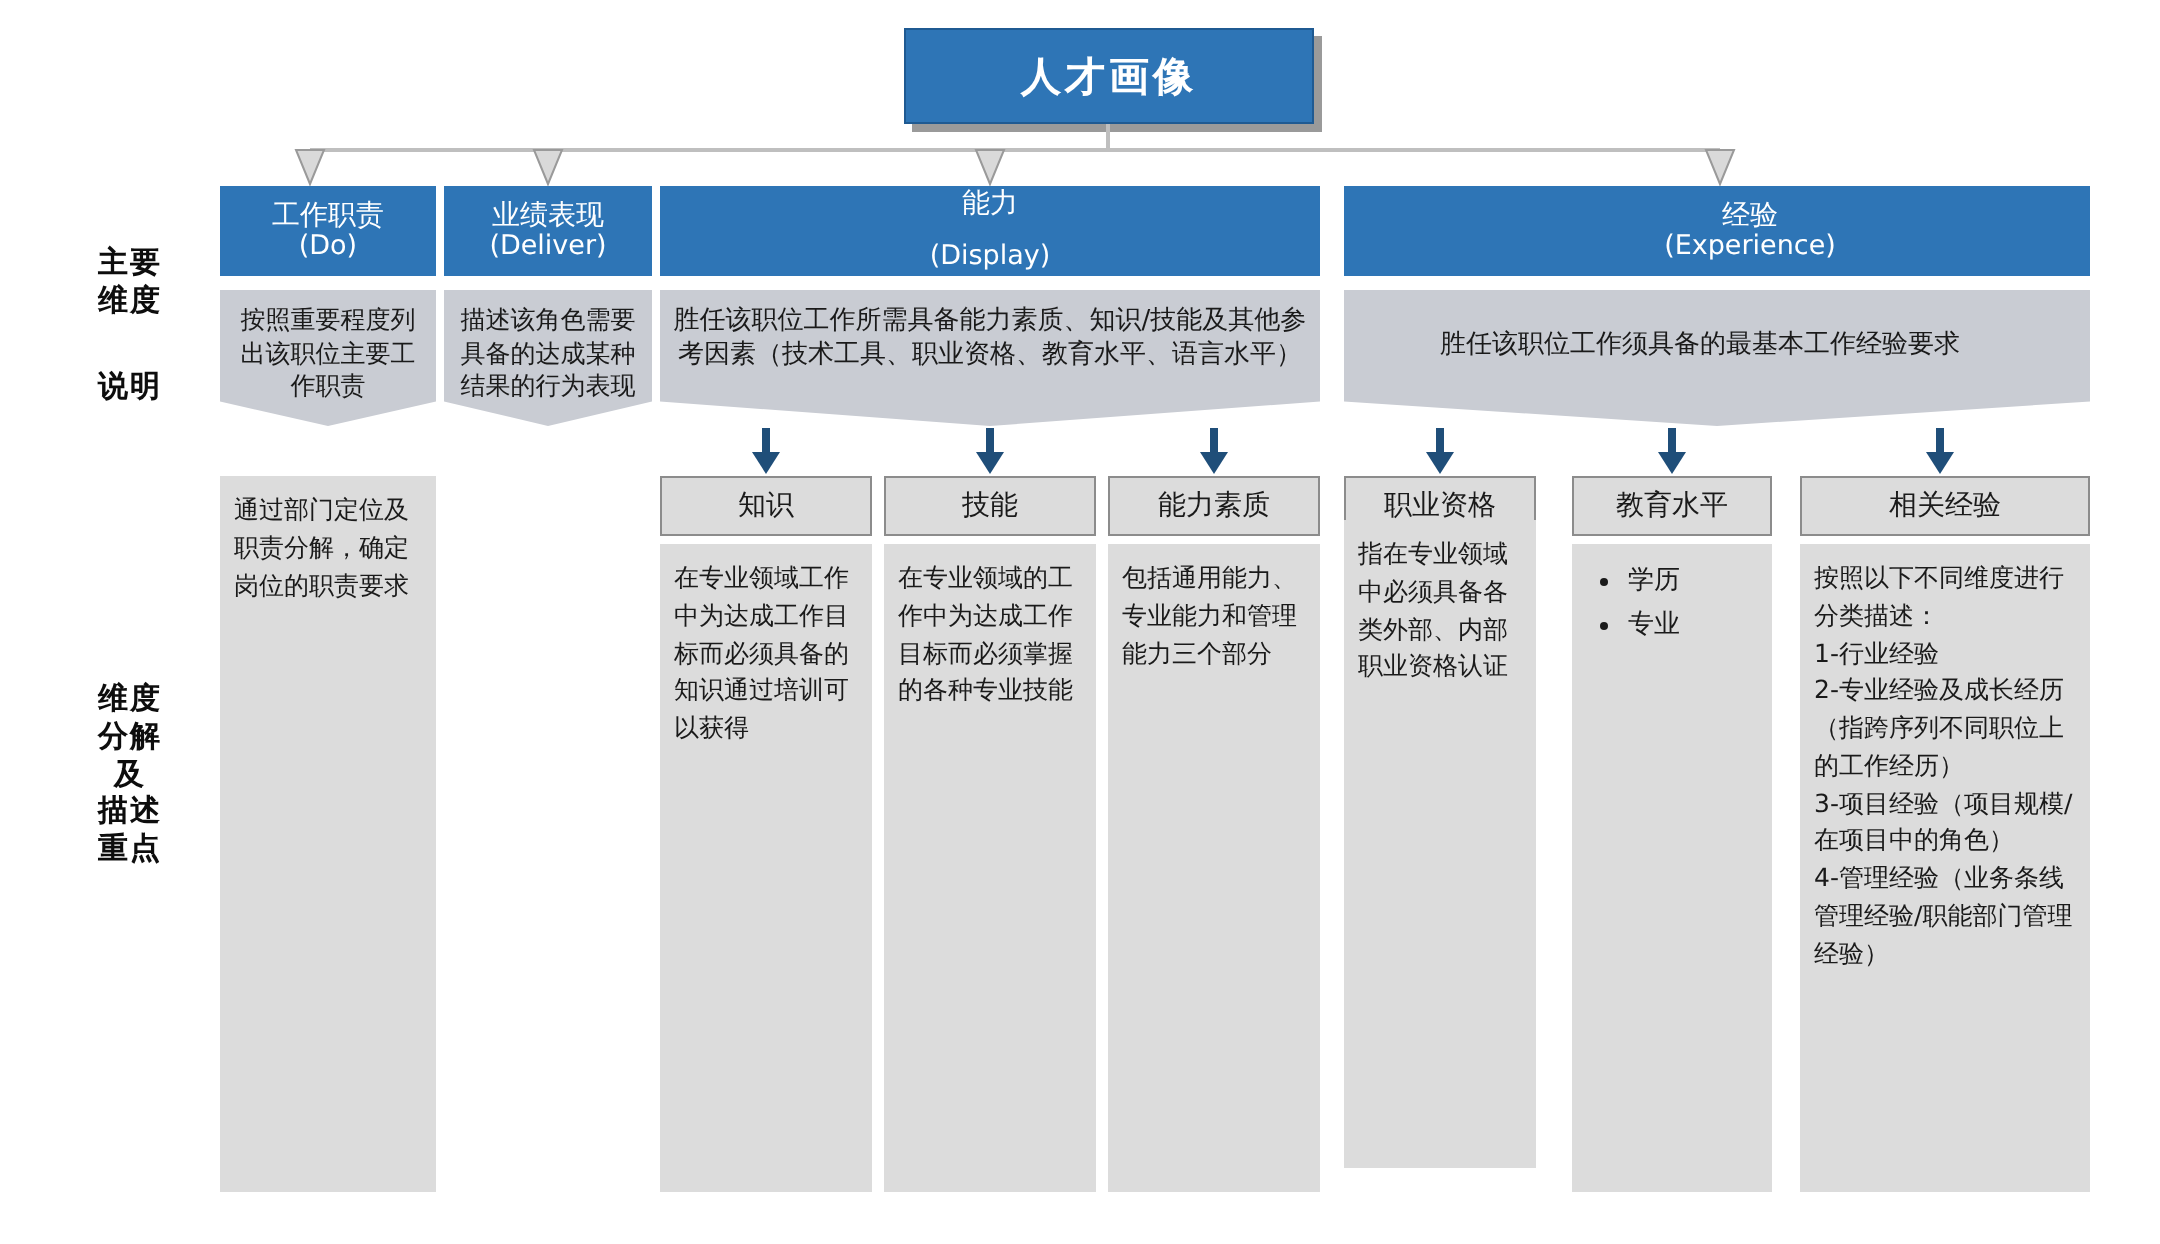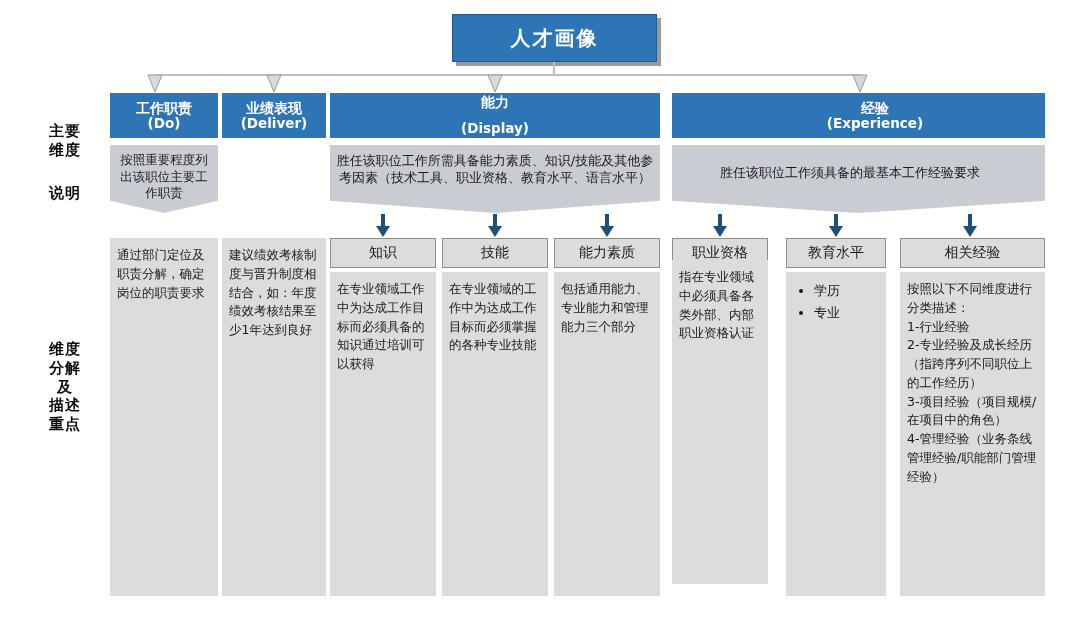--- a/index.html
+++ b/index.html
@@ -54,21 +54,21 @@
   #lbl-breakdown { top: 340px; }
 
   
   .hdr {
     position: absolute;
     top: 93px; height: 45px;
     background: #2e75b6;
     color: #ffffff;
     display: flex; flex-direction: column;
     align-items: center; justify-content: center;
-    font-size: 14px; font-weight: bold;
+    font-size: 14px; font-weight: normal;
     line-height: 1.15;
   }
   .hdr .en { font-size: 13.5px; }
 
   
   .descband {
     position: absolute;
     top: 145px; height: 68px;
     background: #c9ccd3;
     color: #1a1a1a;
@@ -174,32 +174,32 @@
   <div class="hdr" style="left:330px; width:330px;gap:11px;">
     <span>能力</span>
     <span class="en">(Display)</span>
   </div>
   <div class="hdr" style="left:672px; width:373px;padding-left:33px;">
     <span>经验</span>
     <span class="en">(Experience)</span>
   </div>
 
   <div class="descband" style="left:110px; width:108px;">按照重要程度列出该职位主要工作职责</div>
+  <div class="descband" style="left:222px; width:104px;">描述该角色需要具备的达成某种结果的行为表现</div>
   <div class="descband wide" style="left:330px; width:330px;">胜任该职位工作所需具备能力素质、知识/技能及其他参考因素（技术工具、职业资格、教育水平、语言水平）</div>
   <div class="descband wide exp" style="left:672px; width:373px;">胜任该职位工作须具备的最基本工作经验要求</div>
 
   <div class="subbox" style="left:330px; width:106px;">知识</div>
   <div class="subbox" style="left:442px; width:106px;">技能</div>
   <div class="subbox" style="left:554px; width:106px;">能力素质</div>
   <div class="subbox" style="left:672px; width:96px;">职业资格</div>
   <div class="subbox" style="left:900px; width:145px;">相关经验</div>
   <div class="subbox" style="left:786px; width:100px;">教育水平</div>
 
   <div class="detail" style="left:110px; top:238px; width:108px; height:358px;">通过部门定位及职责分解，确定岗位的职责要求</div>
-  <div class="detail" style="left:222px; top:238px; width:104px; height:358px;">建议绩效考核制度与晋升制度相结合，如：年度绩效考核结果至少1年达到良好</div>
 
   <div class="detail" style="left:330px; top:272px; width:106px; height:324px;">在专业领域工作中为达成工作目标而必须具备的知识通过培训可以获得</div>
   <div class="detail" style="left:442px; top:272px; width:106px; height:324px;">在专业领域的工作中为达成工作目标而必须掌握的各种专业技能</div>
   <div class="detail" style="left:554px; top:272px; width:106px; height:324px;">包括通用能力、专业能力和管理能力三个部分</div>
 
   <div class="detail" style="left:672px; top:260px; width:96px; height:324px;">指在专业领域中必须具备各类外部、内部职业资格认证</div>
 
   <div class="bullets" style="left:786px; top:272px; width:100px; height:324px;">
     <ul>
       <li>学历</li>

